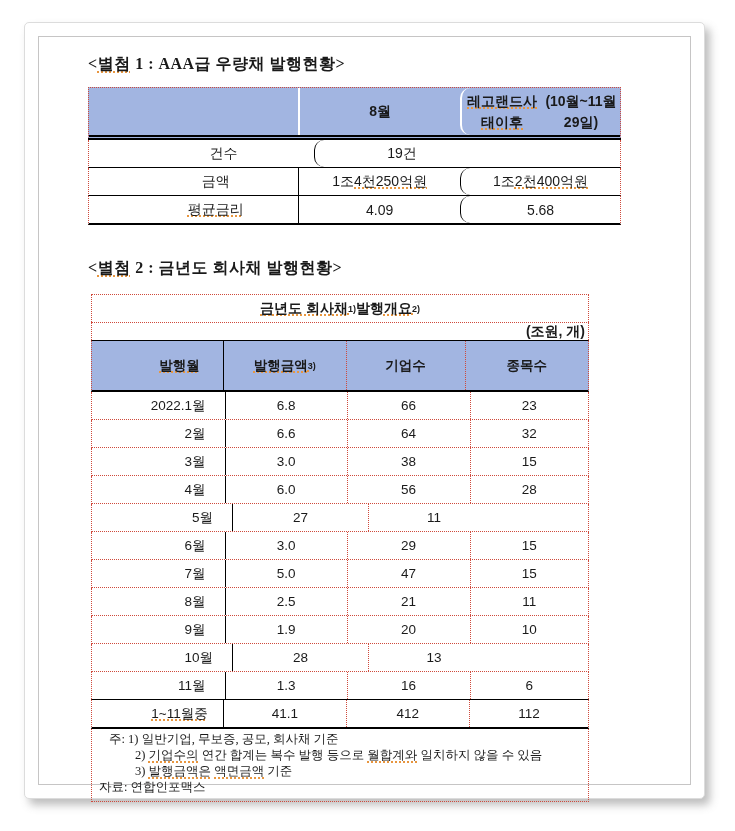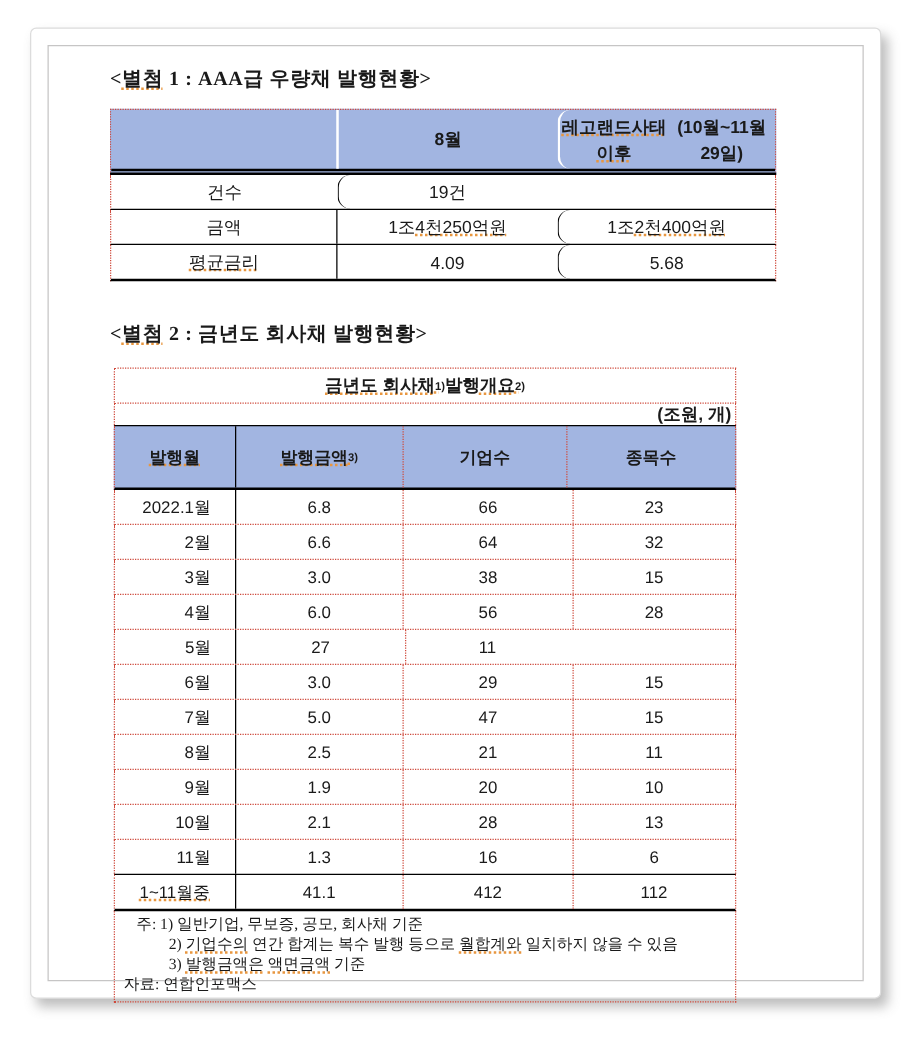--- a/index.html
+++ b/index.html
@@ -13,21 +13,21 @@
 
   .sec-title { position:absolute; left:63px; font-family:"Liberation Serif", serif;
                font-weight:bold; font-size:16px; line-height:20px; letter-spacing:0.5px; }
   .t1pos { top:31px; }
   .t2pos { top:235px; }
 
   .sq  { text-decoration-line:underline; text-decoration-style:dotted;
          text-decoration-color:#e8963f; text-decoration-thickness:2px; text-underline-offset:2px; }
   .sup { font-size:9px; vertical-align:super; line-height:0; }
 
-  .trow  { display:flex; }
+  .trow  { display:flex;padding-left:44px; }
   .tcell { display:flex; align-items:center; justify-content:center; overflow:hidden; }
   .cell-line { text-align:center; line-height:21px; }
 
   
   .table1 { position:absolute; left:63px; top:64px; width:533px; font-size:14px; }
   .t1-header { background:#a2b5e1; font-weight:bold;
                border-top:1px dotted #cf4a3c; border-left:1px dotted #cf4a3c; border-right:1px dotted #cf4a3c;
                border-bottom:5px double #000; }
   .t1-header .tcell { height:47px; }
   .t1-header .tcell + .tcell { border-left:2px solid #ffffff; }
@@ -184,21 +184,20 @@
           <div class="tcell c3">11</div>
         </div>
         <div class="trow">
           <div class="tcell c0">9월</div>
           <div class="tcell c1">1.9</div>
           <div class="tcell c2">20</div>
           <div class="tcell c3">10</div>
         </div>
         <div class="trow">
           <div class="tcell c0">10월</div>
-          <div class="tcell c1">2.1</div>
           <div class="tcell c2">28</div>
           <div class="tcell c3">13</div>
         </div>
         <div class="trow">
           <div class="tcell c0">11월</div>
           <div class="tcell c1">1.3</div>
           <div class="tcell c2">16</div>
           <div class="tcell c3">6</div>
         </div>
       </div>

